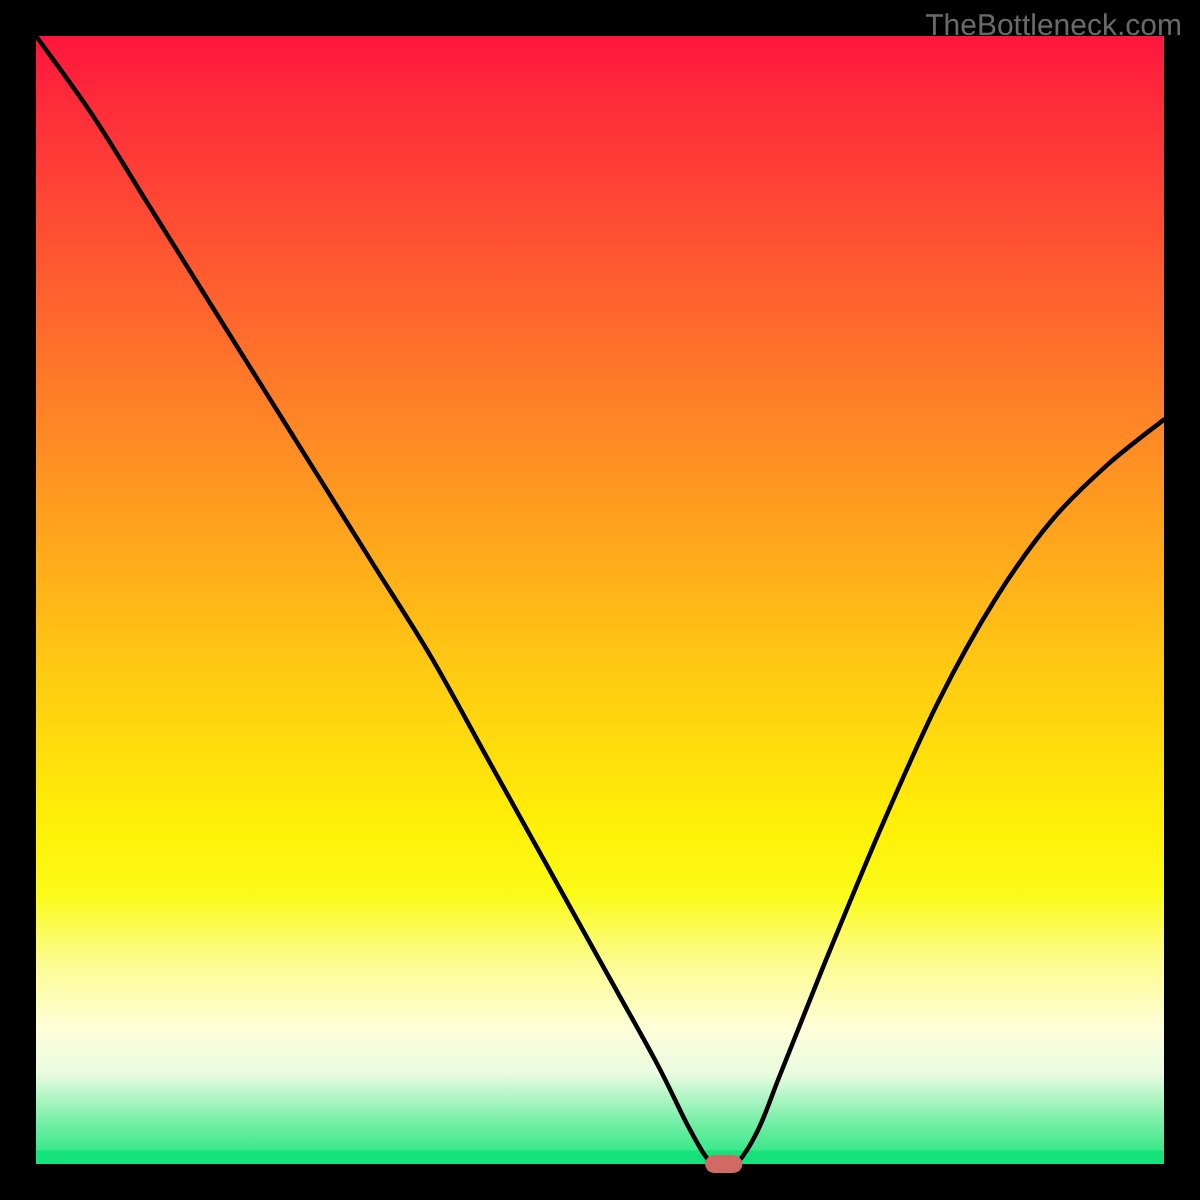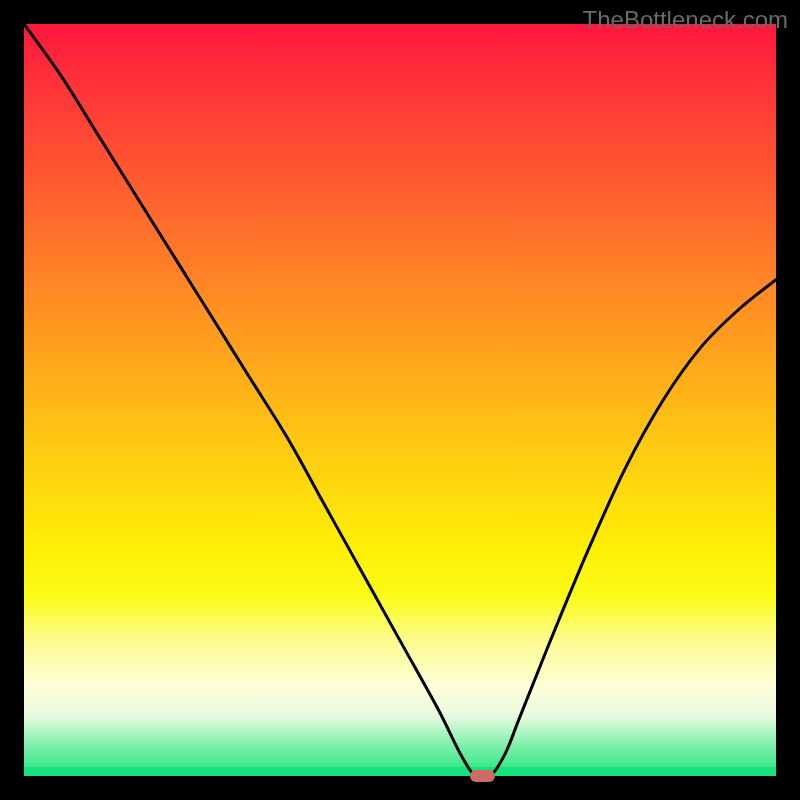--- a/index.html
+++ b/index.html
@@ -1,16 +1,16 @@
 <!DOCTYPE html>
 <html><head>
 <meta charset="utf-8">
 <style>
 body{margin:0;background:#000;width:800px;height:800px;position:relative;font-family:Arial,sans-serif}
-.watermark{position:absolute;top:6px;right:12px;color:#6a6a6a;font-size:24px;font-weight:400;z-index:3}
+.watermark{position:absolute;top:6px;right:12px;color:#6a6a6a;font-size:20px;font-weight:400;z-index:3}
 .plot{position:absolute;left:24px;top:24px;width:752px;height:752px}
 .gradient{position:absolute;inset:0;background:linear-gradient(to bottom,
  #ff163d 0%,
  #ff2c3a 6%,
  #ff4535 14%,
  #ff5e2f 22%,
  #ff7829 30%,
  #ff9122 38%,
  #ffaa1b 46%,
  #ffc314 54%,

